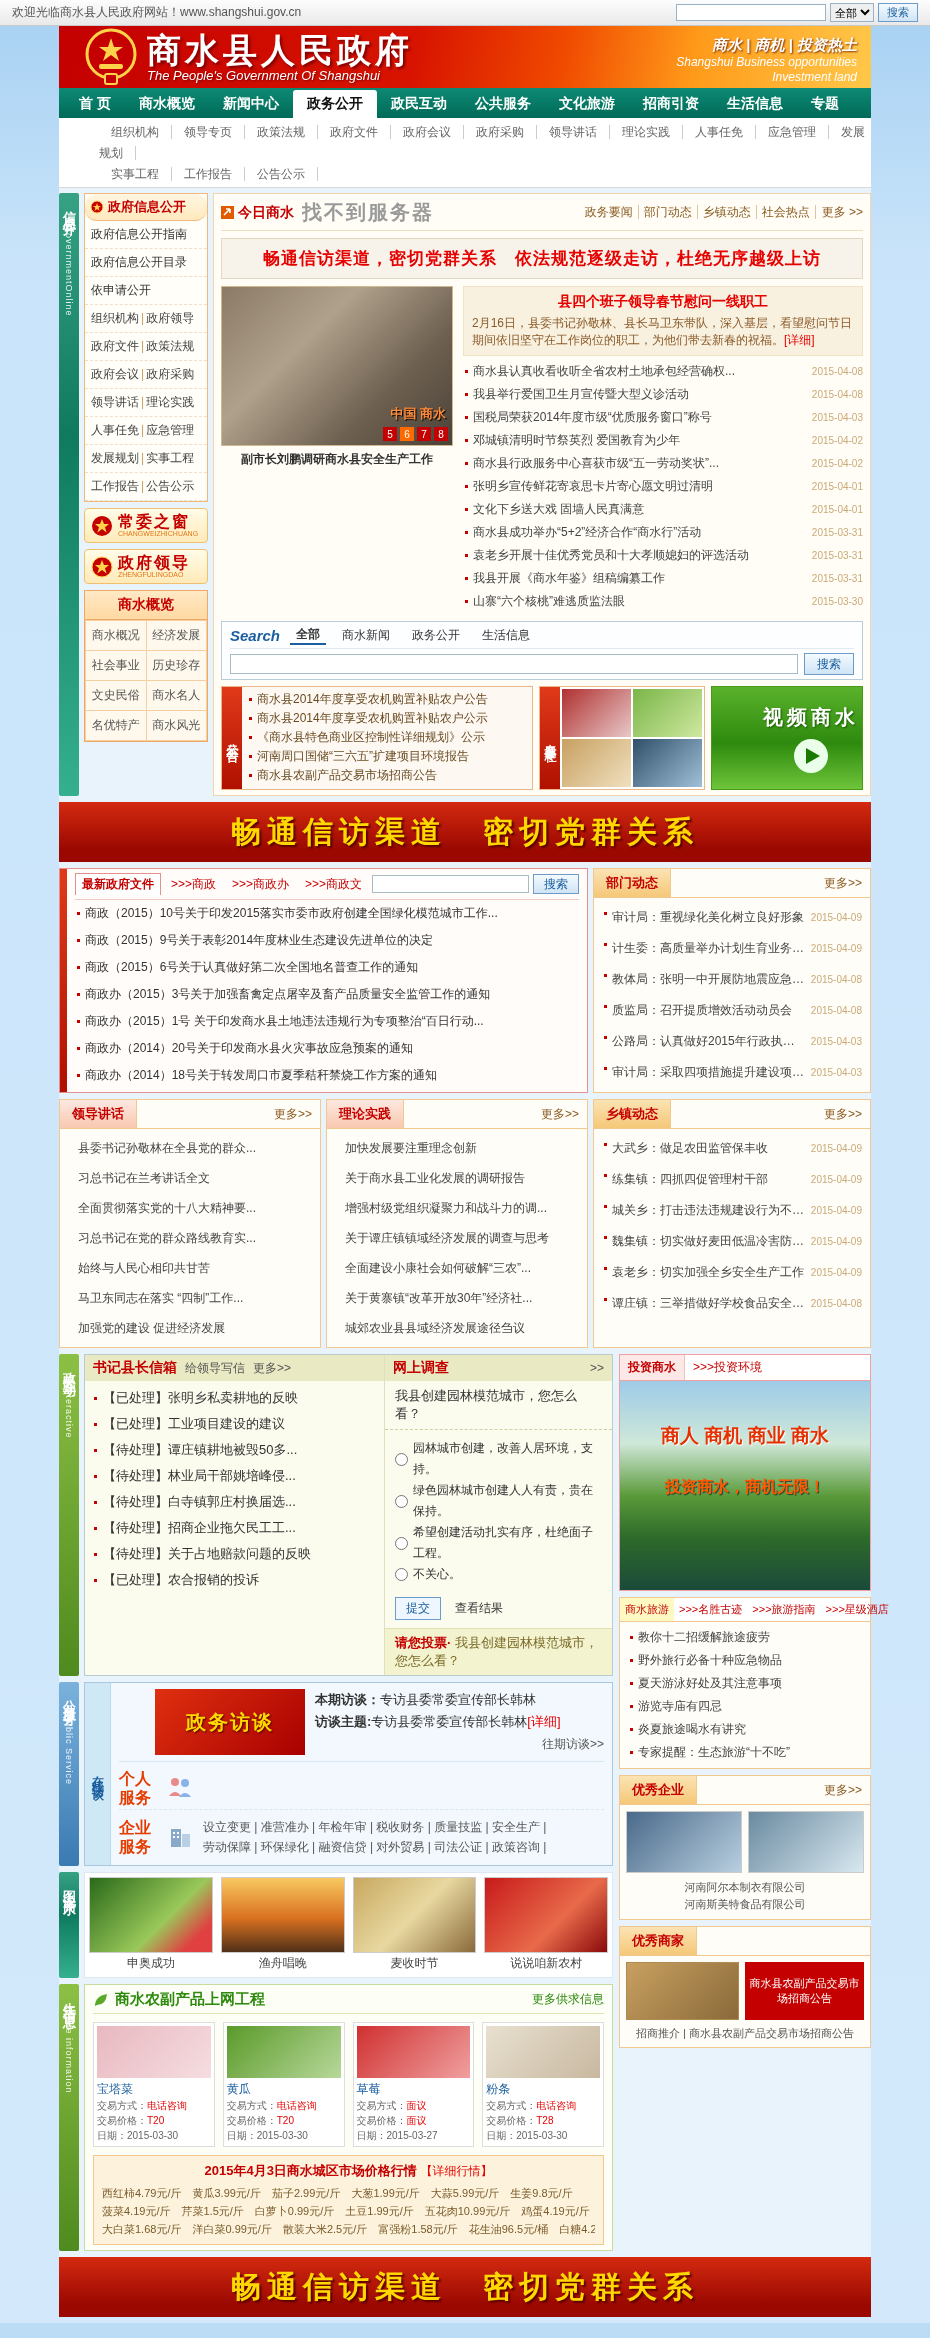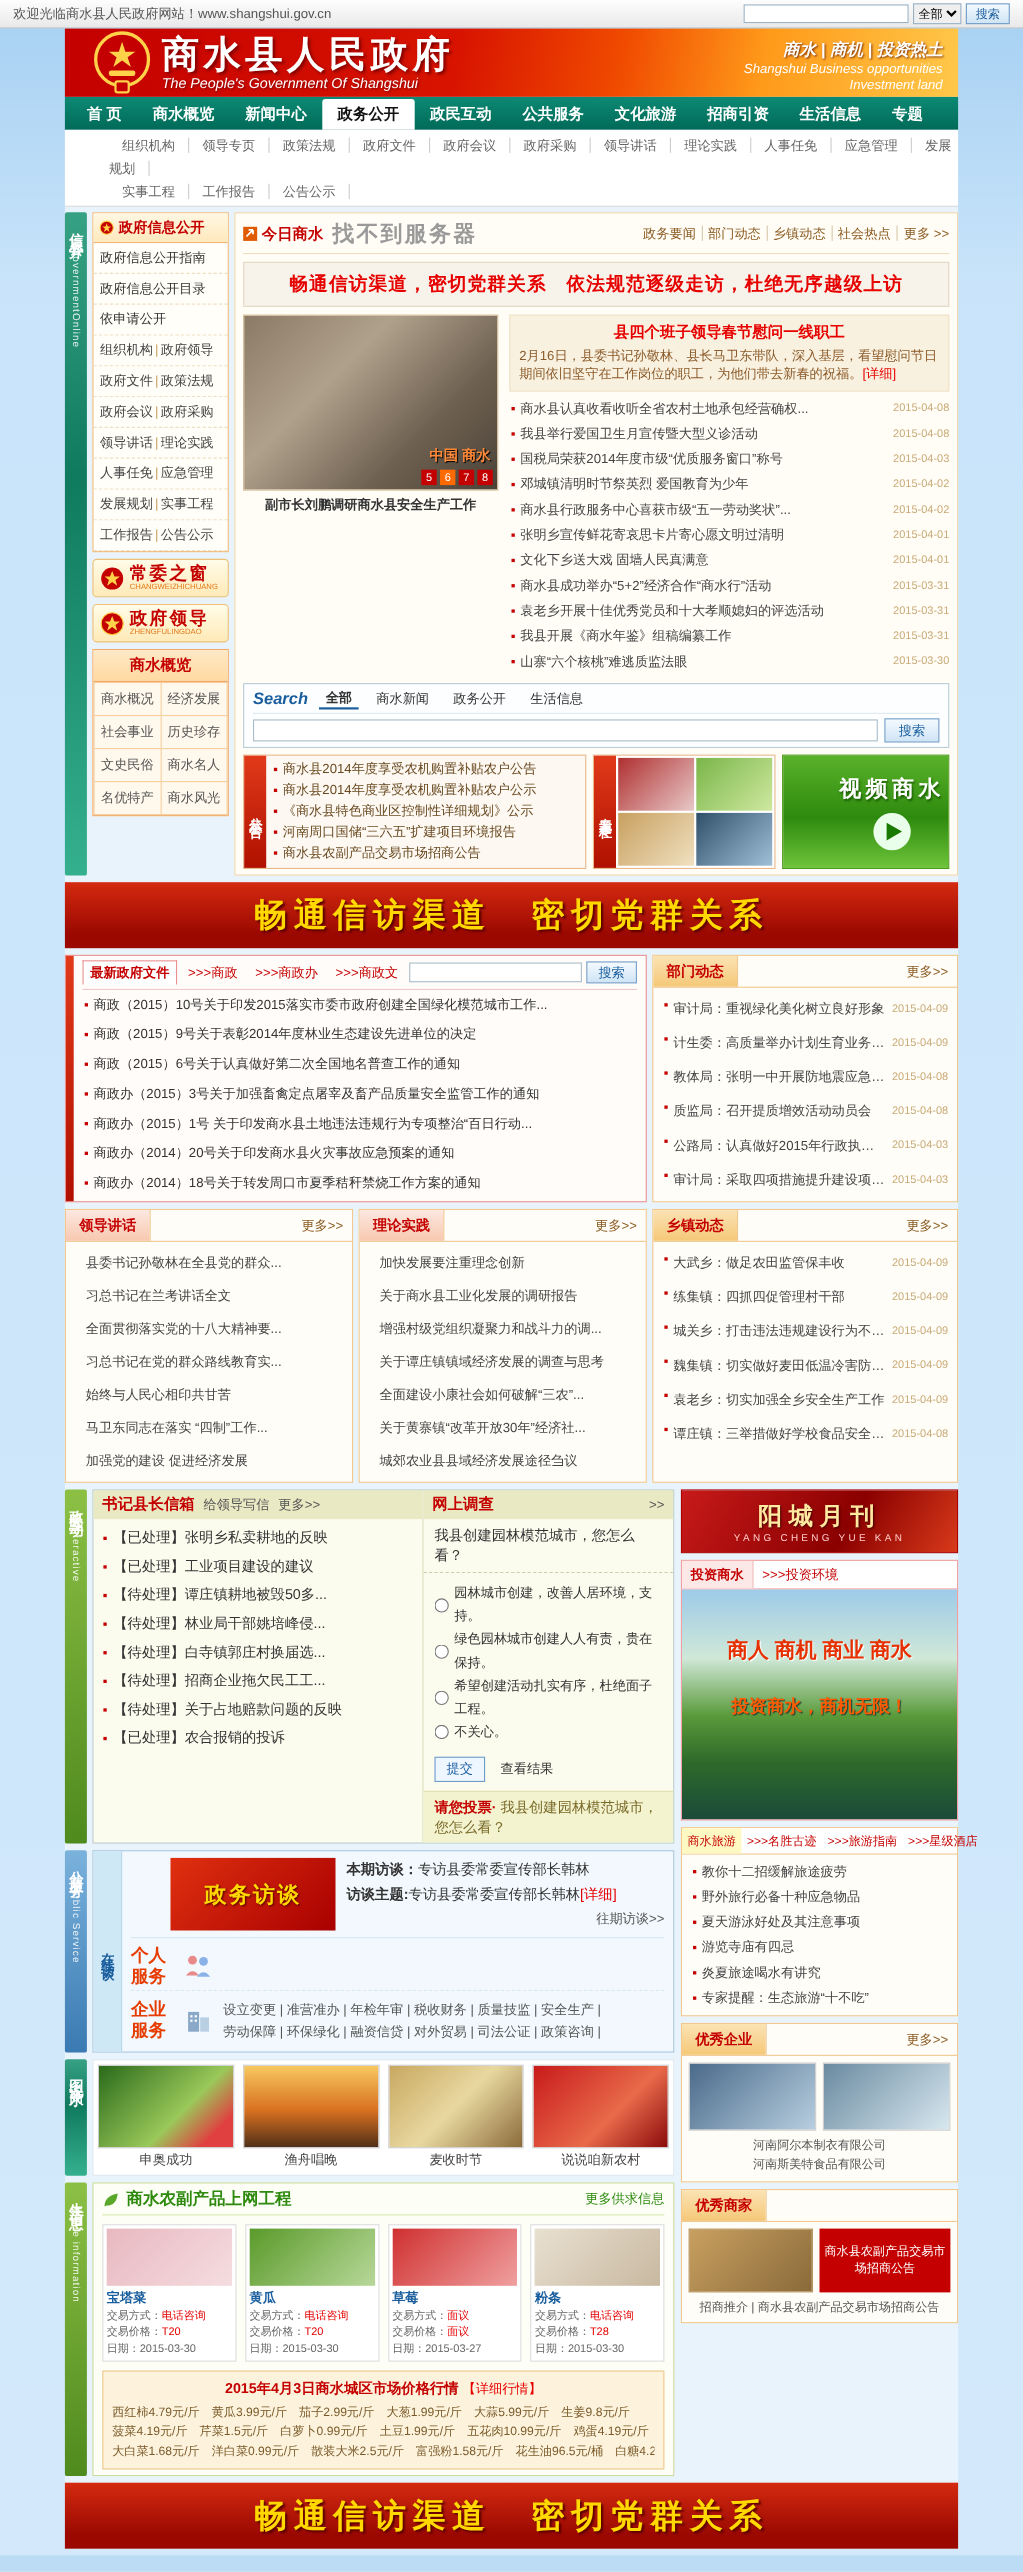--- a/index.html
+++ b/index.html
@@ -33,21 +33,21 @@
   .sec{display:flex;gap:5px;margin-bottom:6px;}
   .ribbon{width:20px;border-radius:2px;display:flex;flex-direction:column;align-items:center;padding-top:8px;color:#fff;flex:none;}
   .rib-green{background:linear-gradient(180deg,#37a184,#0f7a5e 40%,#35b08e);}
   .rib-grass{background:linear-gradient(180deg,#8cc045,#4f8a1e);}
   .rib-blue{background:linear-gradient(180deg,#7ab2dc,#3a7ab2);}
   .vtxt{writing-mode:vertical-rl;text-orientation:upright;font-size:13px;font-weight:bold;letter-spacing:4px;}
   .vtxt-en{writing-mode:vertical-rl;font-size:9px;letter-spacing:1px;margin-top:8px;opacity:.9;}
   
   .sidebar{width:124px;flex:none;}
   .sbox{border:1px solid #f0b87c;background:#fffef8;margin-bottom:6px;}
-  .sbox .shead{background:linear-gradient(#fff7e2,#ffe9bd);border-bottom:1px solid #f0b87c;padding:4px 5px;display:flex;align-items:center;gap:4px;}
+  .sbox .shead{background:linear-gradient(#fff7e2,#ffe9bd);border-bottom:1px solid #f0b87c;padding:4px 5px;display:flex;align-items:center;gap:4px;border-radius:12px;}
   .sbox .shead b{color:#c40000;font-size:13px;}
   .sbox li{padding:5px 6px;border-bottom:1px dashed #eee0c4;font-size:12px;color:#333;white-space:nowrap;}
   .sbox li .sep{color:#c8a060;padding:0 2px;}
   .mini-banner{border:1px solid #f0c070;background:linear-gradient(#fffce8,#ffeab8);border-radius:4px;margin-bottom:6px;
                display:flex;align-items:center;gap:5px;padding:5px 6px;}
   .mini-banner .mb-t{color:#c40000;font-weight:bold;font-size:16px;letter-spacing:2px;line-height:16px;}
   .mini-banner .mb-s{color:#e07818;font-size:7px;display:block;}
   .ovw{border:1px solid #f0a868;background:#fff8ec;}
   .ovw .ohead{background:linear-gradient(#ffe9c6,#ffd9a2);color:#c40000;font-weight:bold;font-size:14px;text-align:center;padding:5px 0;border-bottom:1px solid #f0a868;}
   .ovw table{width:100%;border-collapse:collapse;}
@@ -186,21 +186,21 @@
   .pcard .pimg{height:76px;border:1px solid #ccc;}
   .pcard .pcap{text-align:center;font-size:12px;color:#444;line-height:20px;white-space:nowrap;overflow:hidden;}
   
   .lifebox{flex:1;border:1px solid #c8dca0;background:#fdfff6;min-width:0;padding:5px 8px;}
   .farmhead{display:flex;align-items:center;gap:6px;border-bottom:1px solid #d8e8b0;padding-bottom:4px;}
   .farmhead b{color:#2e8a0e;font-size:15px;}
   .farmhead .fm{margin-left:auto;color:#2e8a0e;font-size:12px;cursor:pointer;}
   .prods{display:flex;gap:8px;padding:8px 0;}
   .prod{flex:1;border:1px solid #ddd;background:#fff;padding:3px;min-width:0;}
   .prod .pimg2{height:52px;margin-bottom:3px;}
-  .prod .pname{color:#1a5e9e;font-size:12px;font-weight:bold;cursor:pointer;}
+  .prod .pname{color:#1a5e9e;font-size:12px;font-weight:normal;cursor:pointer;}
   .prod .prow{font-size:10px;color:#666;line-height:15px;white-space:nowrap;overflow:hidden;}
   .prod .prow em{font-style:normal;color:#e60000;}
   .market{background:#fdf3dc;border:1px solid #f0c890;padding:6px 8px;}
   .market .mt{text-align:center;font-size:13px;color:#c40000;font-weight:bold;margin-bottom:4px;}
   .market .mt .det{color:#e60000;font-weight:normal;font-size:12px;cursor:pointer;}
   .market .ml{font-size:11px;color:#7a5a2a;line-height:18px;white-space:nowrap;overflow:hidden;}
   .cmpimgs{display:flex;gap:6px;padding:6px;}
   .cmpimgs .ci{flex:1;height:62px;border:1px solid #ccc;}
   .cmpcap{font-size:11px;color:#555;text-align:center;line-height:17px;cursor:pointer;}
   .merchrow{display:flex;gap:6px;padding:6px;}
@@ -823,24 +823,20 @@
               <div class="mt"><span>2015年4月3日商水城区市场价格行情</span> <span class="det">【详细行情】</span></div>
               <div class="ml">西红柿4.79元/斤　黄瓜3.99元/斤　茄子2.99元/斤　大葱1.99元/斤　大蒜5.99元/斤　生姜9.8元/斤</div>
               <div class="ml">菠菜4.19元/斤　芹菜1.5元/斤　白萝卜0.99元/斤　土豆1.99元/斤　五花肉10.99元/斤　鸡蛋4.19元/斤</div>
               <div class="ml">大白菜1.68元/斤　洋白菜0.99元/斤　散装大米2.5元/斤　富强粉1.58元/斤　花生油96.5元/桶　白糖4.2元/斤</div>
             </div>
           </div>
         </div>
       </div>
 
       <div class="zone-right">
-        <div class="magbanner">
-          <span class="m1">阳城月刊</span>
-          <span class="m2">YANG CHENG YUE KAN</span>
-        </div>
 
         <div class="rtabs">
           <span class="rt first">投资商水</span>
           <span class="rt">&gt;&gt;&gt;投资环境</span>
         </div>
         <div class="investimg">
           <div class="i1">商人 商机 商业 商水</div>
           <div class="i2">投资商水，商机无限！</div>
         </div>
 

